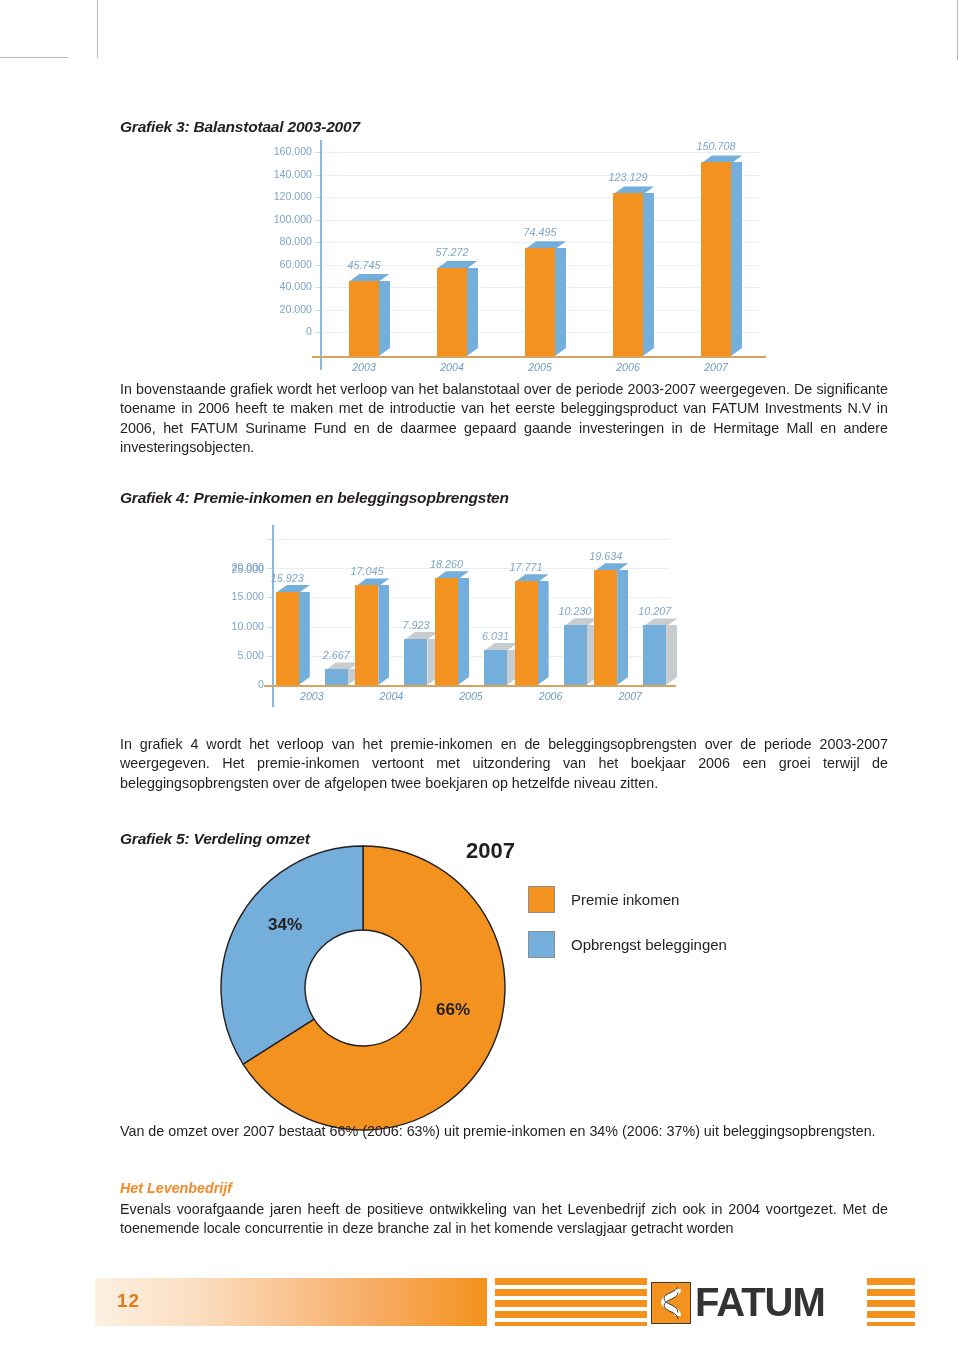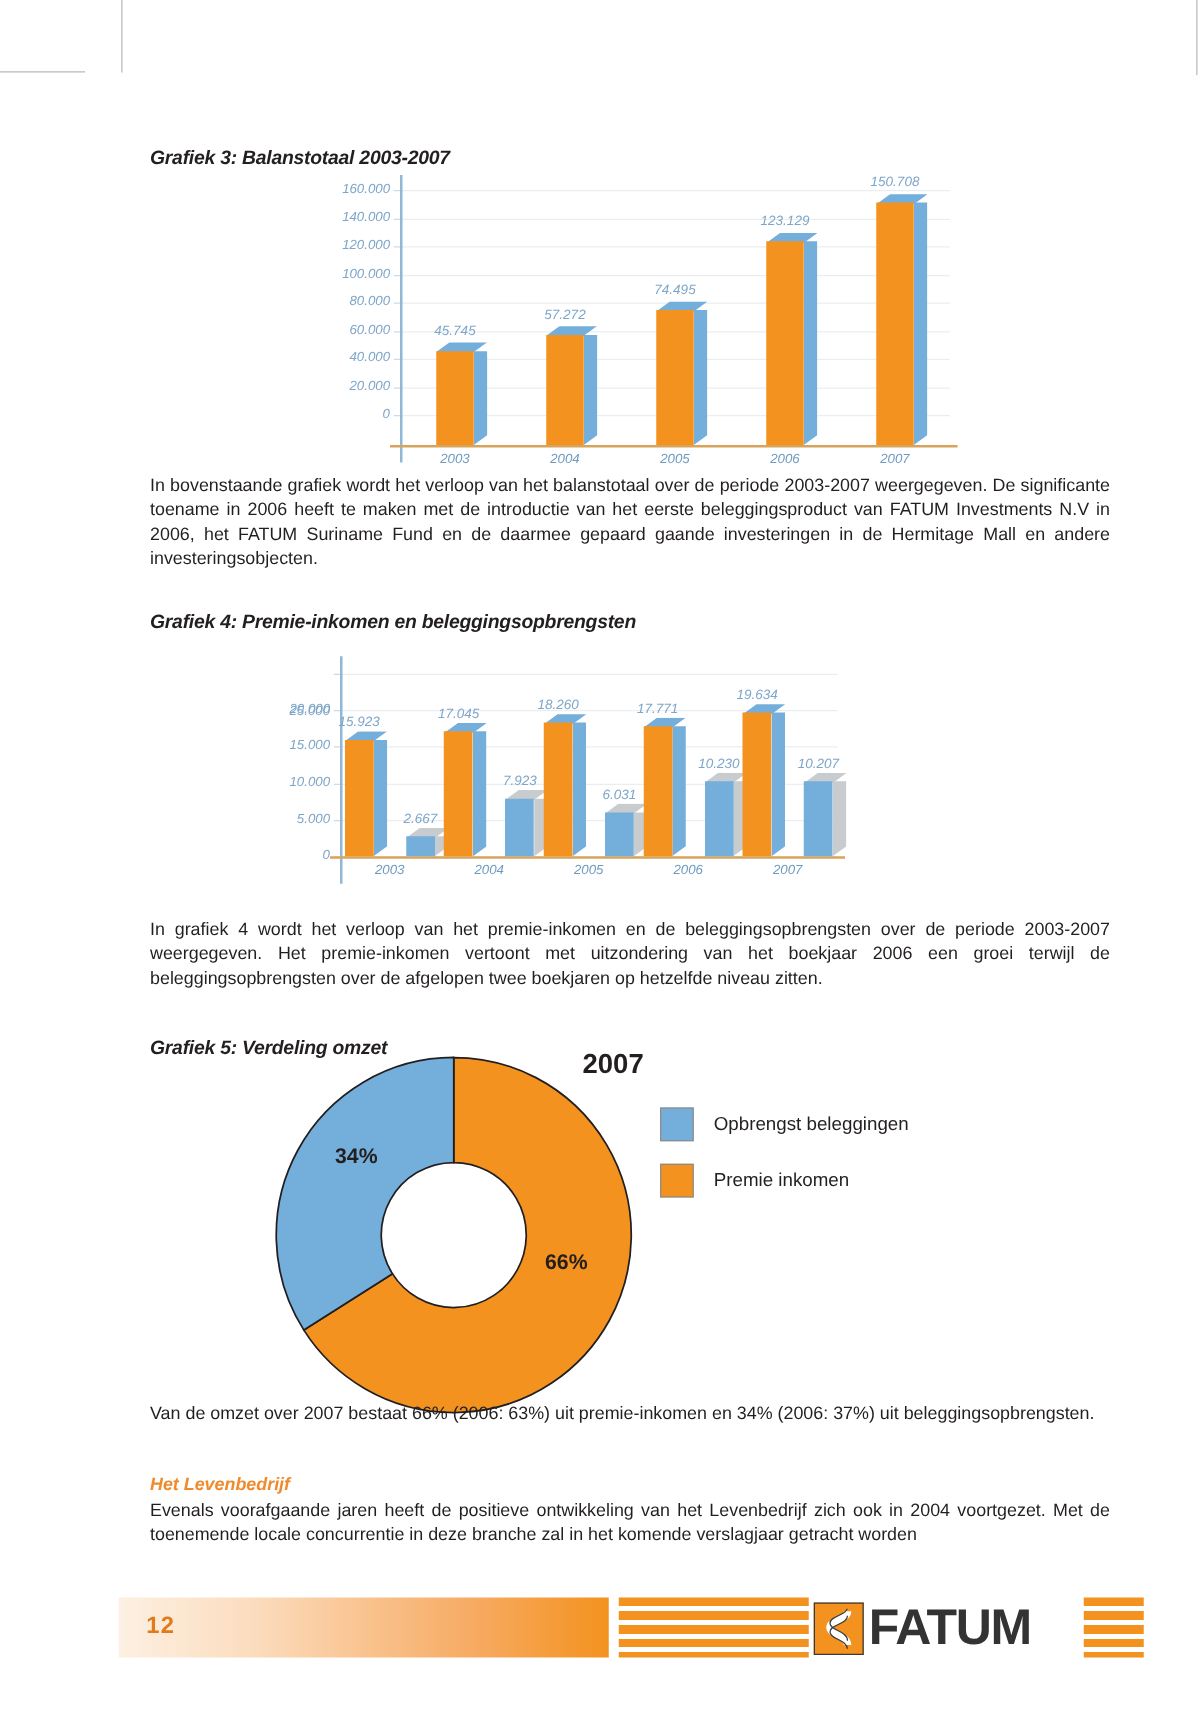--- a/index.html
+++ b/index.html
@@ -27,21 +27,21 @@
     text-align:justify;
   }
   .sub-head{
     position:absolute;left:120px;font-style:italic;font-weight:700;
     font-size:14.3px;color:#f08a2b;
   }
 
   
   .chart{position:absolute;}
   .axis-label{
-    position:absolute;font-style:italic;font-size:10.6px;
+    position:absolute;font-size:10.6px;
     color:#7ea6c9;white-space:nowrap;text-align:right;
   }
   .cat-label{
     position:absolute;font-style:italic;font-size:10.6px;
     color:#6f9bc0;white-space:nowrap;text-align:center;
   }
   .val-label{
     position:absolute;font-style:italic;font-size:10.8px;
     color:#7ea6c9;white-space:nowrap;text-align:center;
   }
@@ -295,26 +295,26 @@
 
       <path id="slice-b" fill="#74aedb" stroke="#231f20" stroke-width="1.4" d="M 25.105434578713826 221.08740488701744 A 142 142 0 0 1 144.99999999999997 3 L 145 87 A 58 58 0 0 0 96.02898032088311 176.0779541087818 Z"></path>
     </svg>
   </div>
 
   <div class="donut-pct" style="left:268px;top:915px;">34%</div>
   <div class="donut-pct" style="left:436px;top:1000px;">66%</div>
 
   <div class="legend2" style="left:528px;top:886px;">
     <div class="legend2-row">
+      <span class="swatch2" style="background:#f3921e;"></span>
+      <span class="legend2-txt">Premie inkomen</span>
+    </div>
+    <div class="legend2-row">
       <span class="swatch2" style="background:#74aedb;"></span>
       <span class="legend2-txt">Opbrengst beleggingen</span>
-    </div>
-    <div class="legend2-row">
-      <span class="swatch2" style="background:#f3921e;"></span>
-      <span class="legend2-txt">Premie inkomen</span>
     </div>
   </div>
 
   <div class="body-par" style="top:1122px;">Van de omzet over 2007 bestaat 66% (2006: 63%) uit premie-inkomen en 34% (2006: 37%) uit beleggingsopbrengsten.</div>
 
   <div class="sub-head" style="top:1180px;">Het Levenbedrijf</div>
 
   <div class="body-par" style="top:1200px;">Evenals voorafgaande jaren heeft de positieve ontwikkeling van het Levenbedrijf zich ook in 2004 voortgezet. Met de toenemende locale concurrentie in deze branche zal in het komende verslagjaar getracht worden</div>
 
   <div class="footer">

